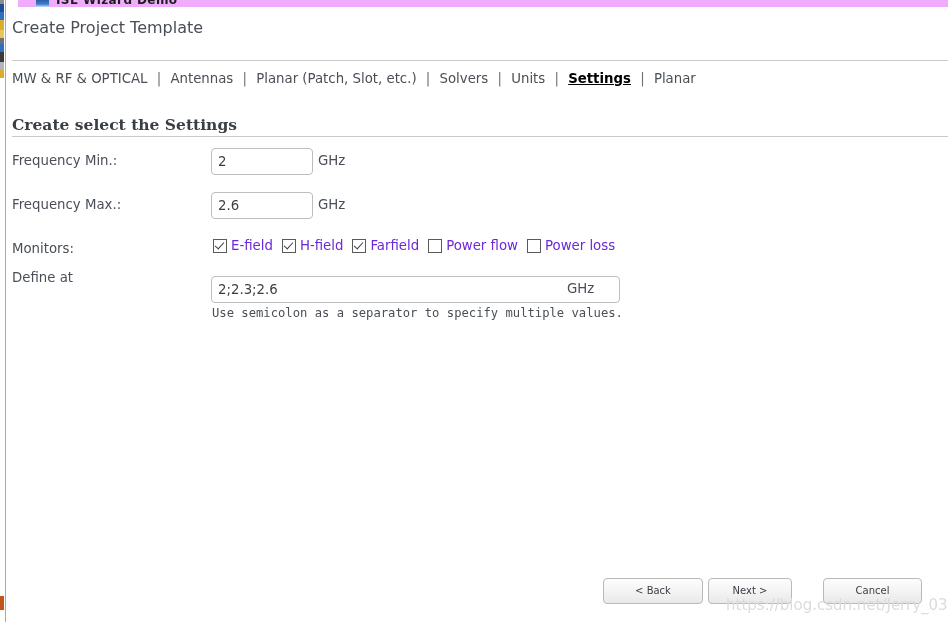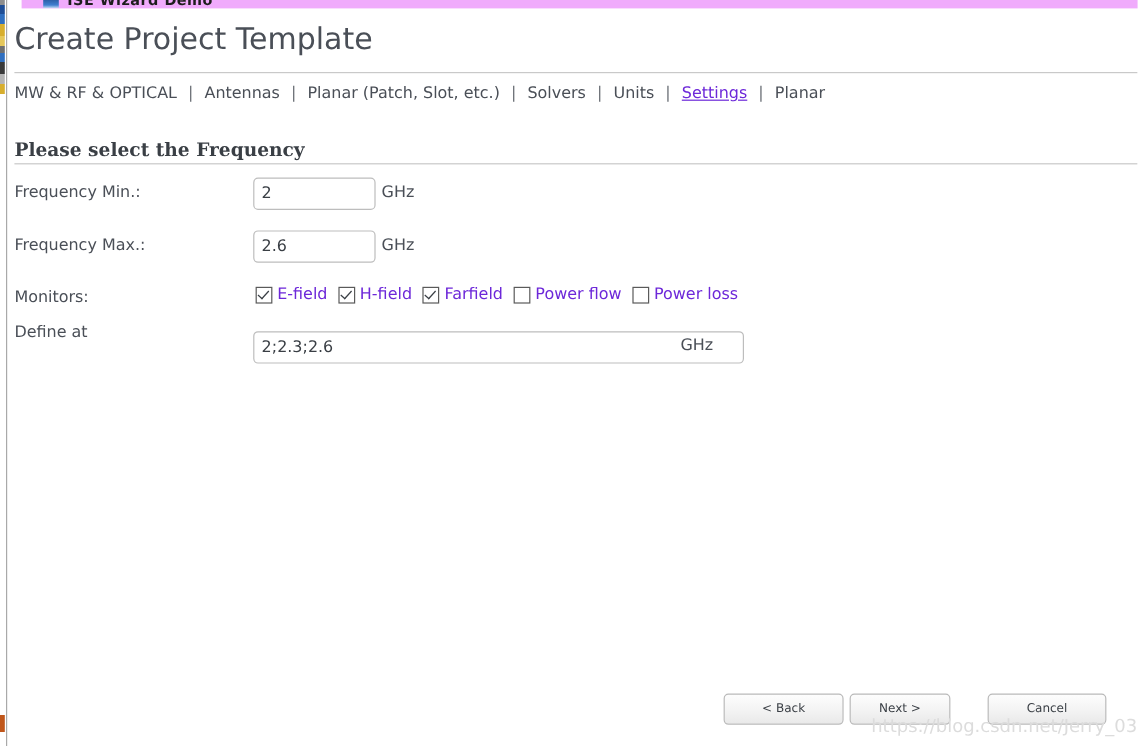--- a/index.html
+++ b/index.html
@@ -64,21 +64,21 @@
     position: absolute;
     left: 5px; top: 0;
     width: 1px; height: 622px;
     background: #a9a9a9;
   }
 
   
   #page-title {
     position: absolute;
     left: 12px; top: 18px;
-    font-size: 25px;
+    font-size: 16px;
     font-weight: normal;
     color: #4a4f57;
     white-space: nowrap;
   }
 
   
   .hrule {
     position: absolute;
     left: 12px;
     width: 936px;
@@ -91,23 +91,23 @@
   
   #breadcrumb {
     position: absolute;
     left: 12px; top: 71px;
     font-size: 13.3px;
     color: #4a4f57;
     white-space: nowrap;
   }
   #breadcrumb .crumb { color: #4a4f57; }
   #breadcrumb .crumb.current {
-    font-weight: normal;
+    font-weight: bold;
     text-decoration: underline;
-    color: #6d28d9;
+    color: #000000;
   }
   #breadcrumb .sep {
     color: #6d7278;
     padding: 0 5px;
   }
 
   
   #section-heading {
     position: absolute;
     left: 12px; top: 115px;
@@ -269,21 +269,21 @@
   <span class="sep">|</span>
   <span class="crumb">Solvers</span>
   <span class="sep">|</span>
   <span class="crumb">Units</span>
   <span class="sep">|</span>
   <span class="crumb current">Settings</span>
   <span class="sep">|</span>
   <span class="crumb">Planar</span>
 </div>
 
-<div id="section-heading">Please select the Frequency</div>
+<div id="section-heading">Create select the Settings</div>
 <div class="hrule" id="rule-head"></div>
 
 <div class="row-label" id="label-freq-min">Frequency Min.:</div>
 <input class="txtinput" id="input-freq-min" type="text" value="2" style="">
 <div class="unit" id="unit-freq-min">GHz</div>
 
 <div class="row-label" id="label-freq-max">Frequency Max.:</div>
 <input class="txtinput" id="input-freq-max" type="text" value="2.6" style="">
 <div class="unit" id="unit-freq-max">GHz</div>
 
@@ -308,19 +308,20 @@
   <span class="cb-item">
     <span class="cb-box"></span>
     <span class="cb-label">Power loss</span>
   </span>
 </div>
 
 <div class="row-label" id="label-define-at">Define at</div>
 <input class="txtinput" id="input-define-at" type="text" value="2;2.3;2.6" style="">
 <div class="unit" id="unit-define-at">GHz</div>
 <div id="hint-block">
+  <div>Use semicolon as a separator to specify multiple values.</div>
 </div>
 
 <div class="btn" id="btn-back">&lt; Back</div>
 <div class="btn" id="btn-next">Next &gt;</div>
 <div class="btn" id="btn-cancel">Cancel</div>
 
 <div id="watermark">https://blog.csdn.net/Jerry_03</div>
 
 </body></html>

